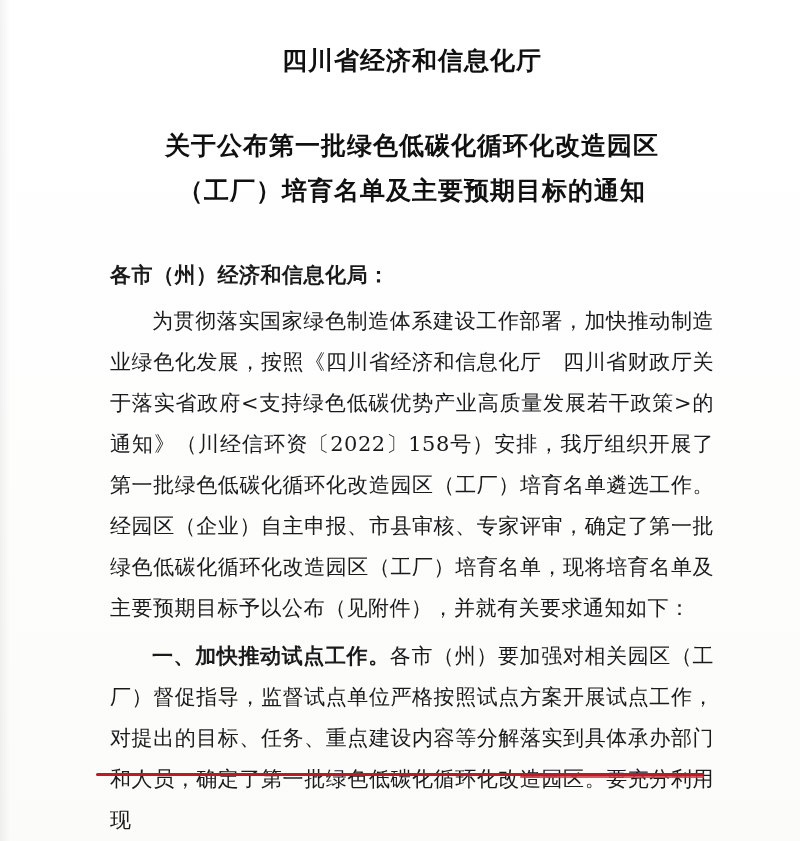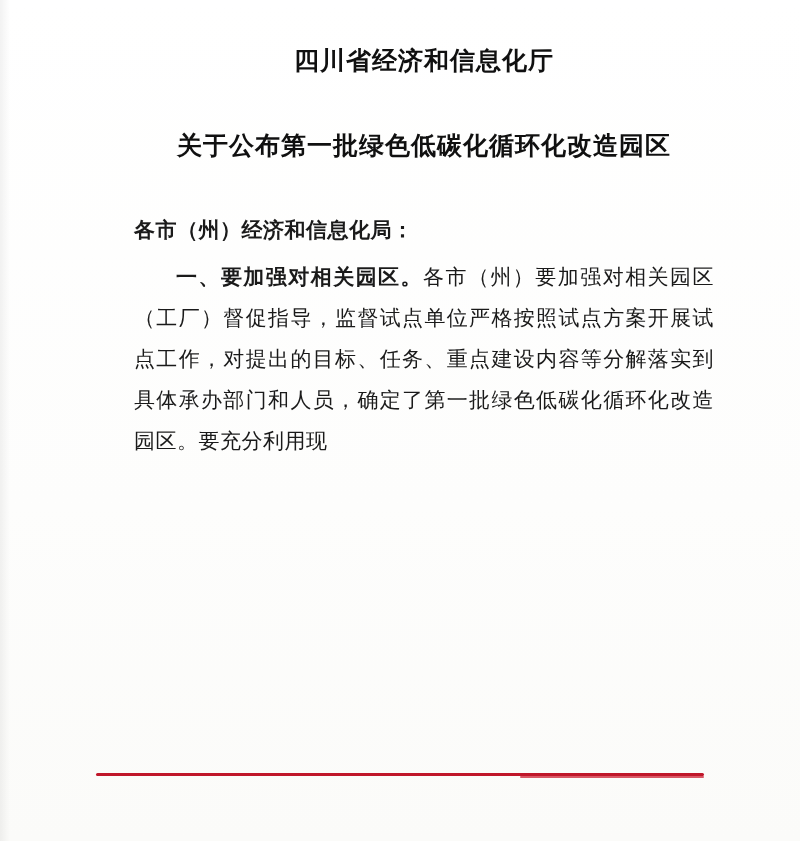--- a/index.html
+++ b/index.html
@@ -13,21 +13,20 @@
     font-family: "DejaVu Serif", "Liberation Serif", serif;
     color: #1a1a1a;
     overflow: hidden;
   }
   .page {
     position: relative;
     width: 800px;
     height: 841px;
     background: #fdfdfb;
     box-sizing: border-box;
-    padding-left: 24px;
   }
   
   .page::before {
     content: "";
     position: absolute;
     inset: 0;
     background: linear-gradient(180deg, #ffffff 0%, #fdfdfc 60%, #fbfbf9 100%);
     pointer-events: none;
   }
   .doc-body {
@@ -106,26 +105,28 @@
 </style>
 </head>
 <body>
 
 <div class="page">
   <div class="doc-body">
 
     <div class="doc-title">
       <span class="line l1">四川省经济和信息化厅</span>
       <span class="line l2">关于公布第一批绿色低碳化循环化改造园区</span>
+      <span class="line l3">（工厂）培育名单及主要预期目标的通知</span>
     </div>
 
     <div class="addressee">各市（州）经济和信息化局：</div>
 
+    <p class="para">为贯彻落实国家绿色制造体系建设工作部署，加快推动制造业绿色化发展，按照《四川省经济和信息化厅　四川省财政厅关于落实省政府&lt;支持绿色低碳优势产业高质量发展若干政策&gt;的通知》（川经信环资〔2022〕158号）安排，我厅组织开展了第一批绿色低碳化循环化改造园区（工厂）培育名单遴选工作。经园区（企业）自主申报、市县审核、专家评审，确定了第一批绿色低碳化循环化改造园区（工厂）培育名单，现将培育名单及主要预期目标予以公布（见附件），并就有关要求通知如下：</p>
 
-    <p class="para"><span class="strong">一、要加强对相关园区。</span><span>各市（州）要加强对相关园区（工厂）督促指导，监督试点单位严格按照试点方案开展试点工作，对提出的目标、任务、重点建设内容等分解落实到具体承办部门和人员，确定了第一批绿色低碳化循环化改造园区。要充分利用现</span></p>
+    <p class="para"><span class="strong">一、加快推动试点工作。</span><span>各市（州）要加强对相关园区（工厂）督促指导，监督试点单位严格按照试点方案开展试点工作，对提出的目标、任务、重点建设内容等分解落实到具体承办部门和人员，确定了第一批绿色低碳化循环化改造园区。要充分利用现</span></p>
 
   </div>
 
   <div class="redline-wrap">
     <div class="redline"></div>
     <div class="redline tail"></div>
   </div>
 </div>
 
 </body></html>

